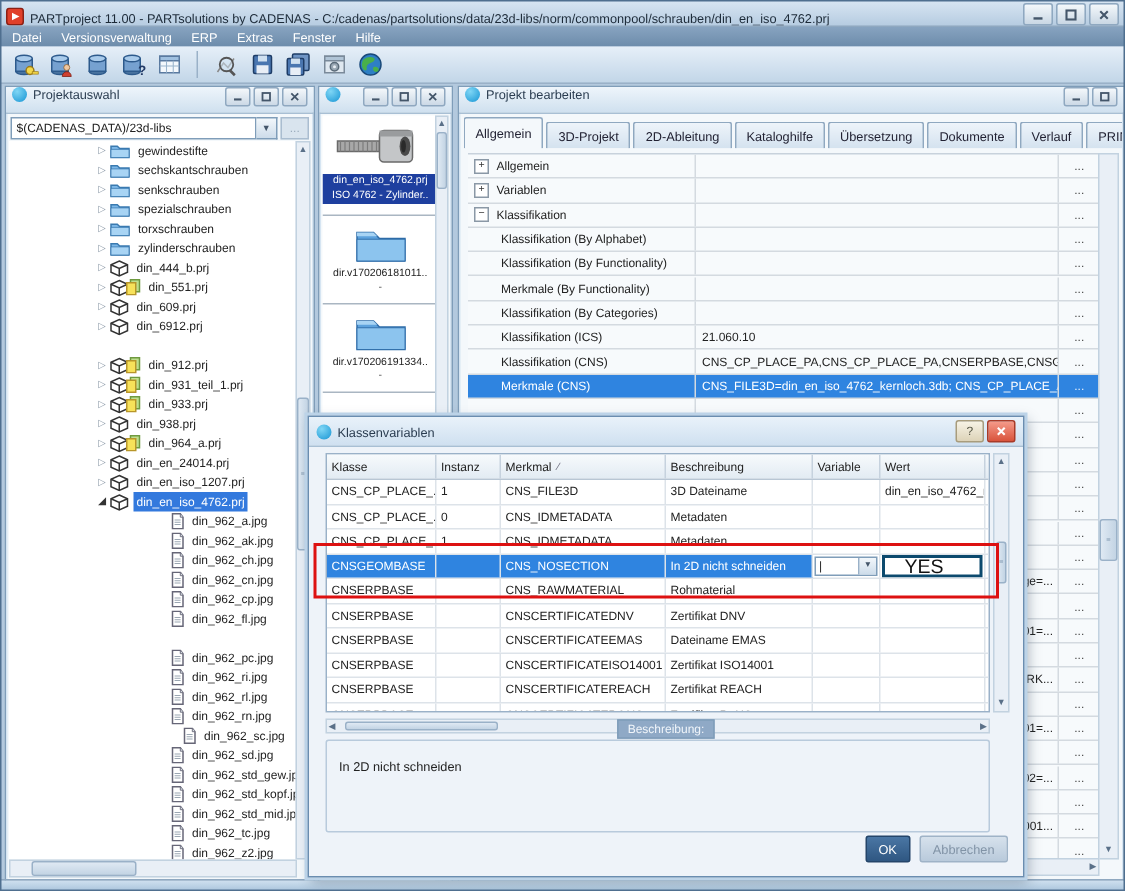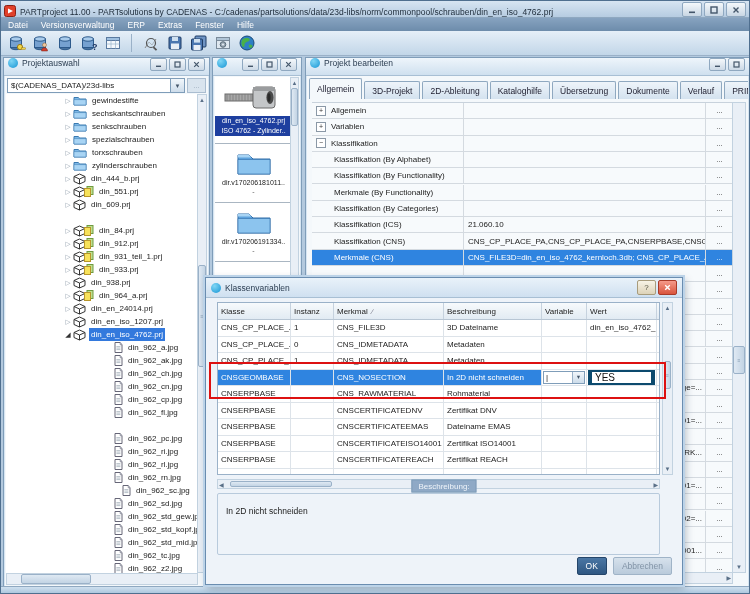--- a/index.html
+++ b/index.html
@@ -122,22 +122,22 @@
   .sort-glyph{margin-left:4px;color:#667;font-size:7px}
   .dtr{display:flex;height:15.5px;border-bottom:1px solid #dde3e9}
   .dtr .tc{border-right:1px solid #dde3e9;display:flex;align-items:center;padding-left:3px;
     font-size:8px;box-sizing:border-box;height:100%;white-space:nowrap;overflow:hidden}
   .dtr.sel .tc.hl{background:#2f84e0;color:#fff}
   .cell-combo{display:flex;align-items:stretch;background:#fff;border:1px solid #7f9db9;
     flex:1;margin:1px;height:11px}
   .cell-combo .caret{flex:1;font-size:8px;line-height:11px;padding-left:2px;color:#222}
   .cell-combo .dd{width:11px;background:linear-gradient(#f2f7fb,#cddcea);border-left:1px solid #9ab1c8;
     display:flex;align-items:center;justify-content:center;font-size:5.5px;color:#44566a}
-  .cell-edit{flex:1;margin:1px;height:11px;background:#fff;border:4px solid #0c4a6e;
-    font-size:10px;line-height:11px;padding-left:3px;color:#111}
+  .cell-edit{flex:1;margin:1px;height:11px;background:#fff;border:2px solid #0c4a6e;
+    font-size:13px;line-height:11px;padding-left:13px;color:#111}
   .red-box{position:absolute;left:3px;top:84px;width:457px;height:37px;border:2px solid #dd1111;
     box-sizing:border-box;pointer-events:none;z-index:5}
   .dlg-vscroll{position:absolute;left:456px;top:24px;width:11px;height:173px;background:#e9eff6;border:1px solid #c2d2e0;box-sizing:border-box}
   .dlg-hscroll{position:absolute;left:11px;top:201px;width:443px;height:10px;background:#e9eff6;border:1px solid #c2d2e0;box-sizing:border-box}
   .desc-group{position:absolute;left:11px;top:215px;width:443px;height:62px;
     border:1px solid #b8cadc;border-radius:2px;background:#eef3f9;box-sizing:border-box}
   .desc-label{position:absolute;left:50%;top:208px;transform:translate(-50%,-50%);
     background:#8fa9c6;border:1px solid #7f9db9;color:#f0f5fa;font-size:8px;padding:0 6px;line-height:11px}
   .desc-text{padding:12px 8px 0;font-size:8.5px;color:#222}
   .dlg-btns{position:absolute;right:10px;bottom:9px;display:flex;gap:6px}
@@ -383,33 +383,29 @@
       <div class="tree-row" style="top: 104px; padding-left: 57px;">
         <span class="tw-exp">▷</span>
         <span class="tw-icon">
           <svg width="13" height="12" viewBox="0 0 13 12">
             <path d="M6.5 1 12 3.5v5L6.5 11 1 8.5v-5z" fill="#fff" stroke="#333"></path>
             <path d="M1 3.5l5.5 2.5L12 3.5M6.5 6v5" fill="none" stroke="#333"></path>
           </svg>
         </span>
         <span class="tw-label">din_609.prj</span>
       </div>
-      <div class="tree-row" style="top: 130px; padding-left: 57px;">
+      <div class="tree-row" style="top: 117px; padding-left: 57px;">
         <span class="tw-exp">▷</span>
         <span class="tw-icon">
           <svg width="13" height="12" viewBox="0 0 13 12">
             <path d="M6.5 1 12 3.5v5L6.5 11 1 8.5v-5z" fill="#fff" stroke="#333"></path>
             <path d="M1 3.5l5.5 2.5L12 3.5M6.5 6v5" fill="none" stroke="#333"></path>
           </svg>
-          <svg width="10" height="11" style="margin-left:-2px">
-            <rect x="3" y="0.5" width="6" height="8" fill="#bfe08e" stroke="#6f9a40"></rect>
-            <rect x="0.5" y="2.5" width="6" height="8" fill="#f7e25a" stroke="#b8962a"></rect>
-          </svg>
-        </span>
-        <span class="tw-label">din_84.prj</span>
+        </span>
+        <span class="tw-label">din_6912.prj</span>
       </div>
       <div class="tree-row" style="top: 143px; padding-left: 57px;">
         <span class="tw-exp">▷</span>
         <span class="tw-icon">
           <svg width="13" height="12" viewBox="0 0 13 12">
             <path d="M6.5 1 12 3.5v5L6.5 11 1 8.5v-5z" fill="#fff" stroke="#333"></path>
             <path d="M1 3.5l5.5 2.5L12 3.5M6.5 6v5" fill="none" stroke="#333"></path>
           </svg>
           <svg width="10" height="11" style="margin-left:-2px">
             <rect x="3" y="0.5" width="6" height="8" fill="#bfe08e" stroke="#6f9a40"></rect>

